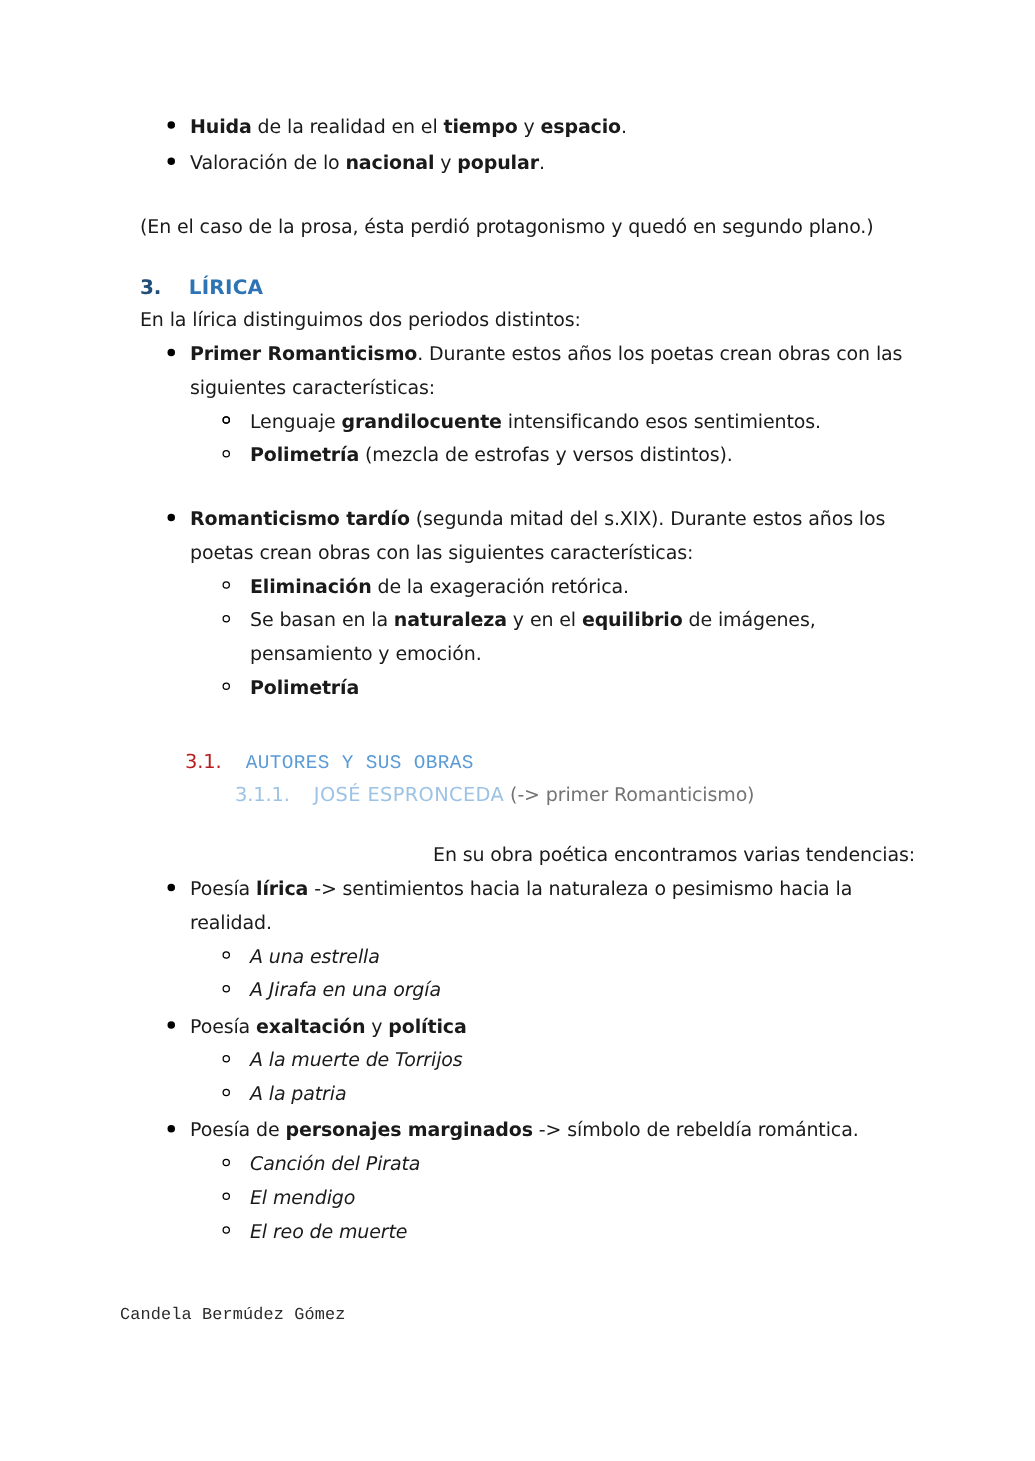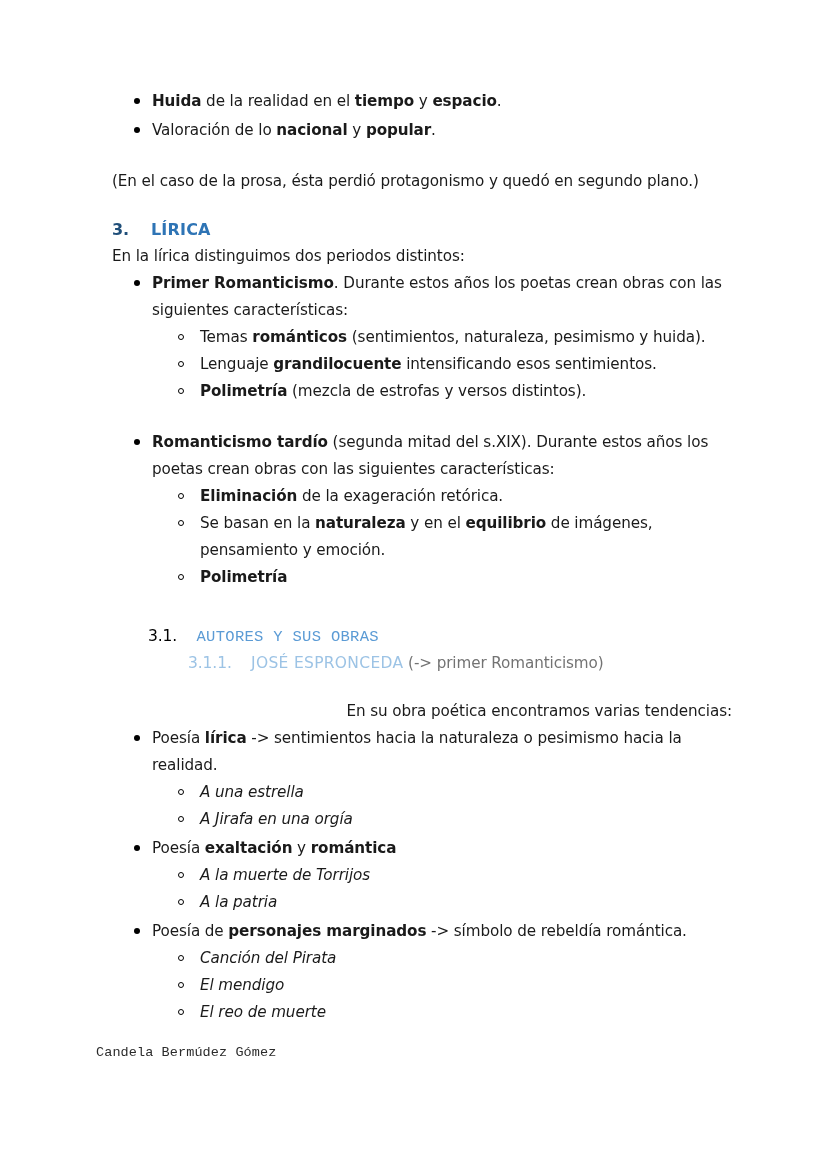--- a/index.html
+++ b/index.html
@@ -130,21 +130,21 @@
 
   .h2row {
     display: block;
     font-size: 15.5px;
     line-height: 26px;
     margin: 0;
     padding-left: 36px;
     white-space: pre;
     color: #5B9BD5;
   }
-  .h2num { color: #000000; }
+  .h2num { color: #b91c1c; }
   .h2text { color: #5B9BD5; letter-spacing: 0.3px; font-family: Liberation Mono, monospace; }
 
   .h3row {
     display: block;
     font-size: 15.5px;
     line-height: 26px;
     margin: 0;
     padding-left: 76px;
     white-space: pre;
     color: #9CC3E5;
@@ -201,21 +201,20 @@
 
     <p class="para">En la lírica distinguimos dos periodos distintos:</p>
 
     <ul class="lvl1">
       <li>
         <span class="marker dot-filled"></span>
         <span><b>Primer Romanticismo</b><span>. Durante estos años los poetas crean obras con las siguientes características:</span></span>
         <ul class="lvl2">
           <li>
             <span class="marker dot-hollow"></span>
-            <span><span>Temas </span><b>románticos</b><span> (sentimientos, naturaleza, pesimismo y huida).</span></span>
           </li>
           <li>
             <span class="marker dot-hollow"></span>
             <span><span>Lenguaje </span><b>grandilocuente</b><span> intensificando esos sentimientos.</span></span>
           </li>
           <li>
             <span class="marker dot-hollow"></span>
             <span><b>Polimetría</b><span> (mezcla de estrofas y versos distintos).</span></span>
           </li>
         </ul>
@@ -266,21 +265,21 @@
             <i>A una estrella</i>
           </li>
           <li>
             <span class="marker dot-hollow"></span>
             <i>A Jirafa en una orgía</i>
           </li>
         </ul>
       </li>
       <li>
         <span class="marker dot-filled"></span>
-        <span><span>Poesía </span><b>exaltación</b><span> y </span><b>romántica</b></span>
+        <span><span>Poesía </span><b>exaltación</b><span> y </span><b>política</b></span>
         <ul class="lvl2">
           <li>
             <span class="marker dot-hollow"></span>
             <i>A la muerte de Torrijos</i>
           </li>
           <li>
             <span class="marker dot-hollow"></span>
             <i>A la patria</i>
           </li>
         </ul>

